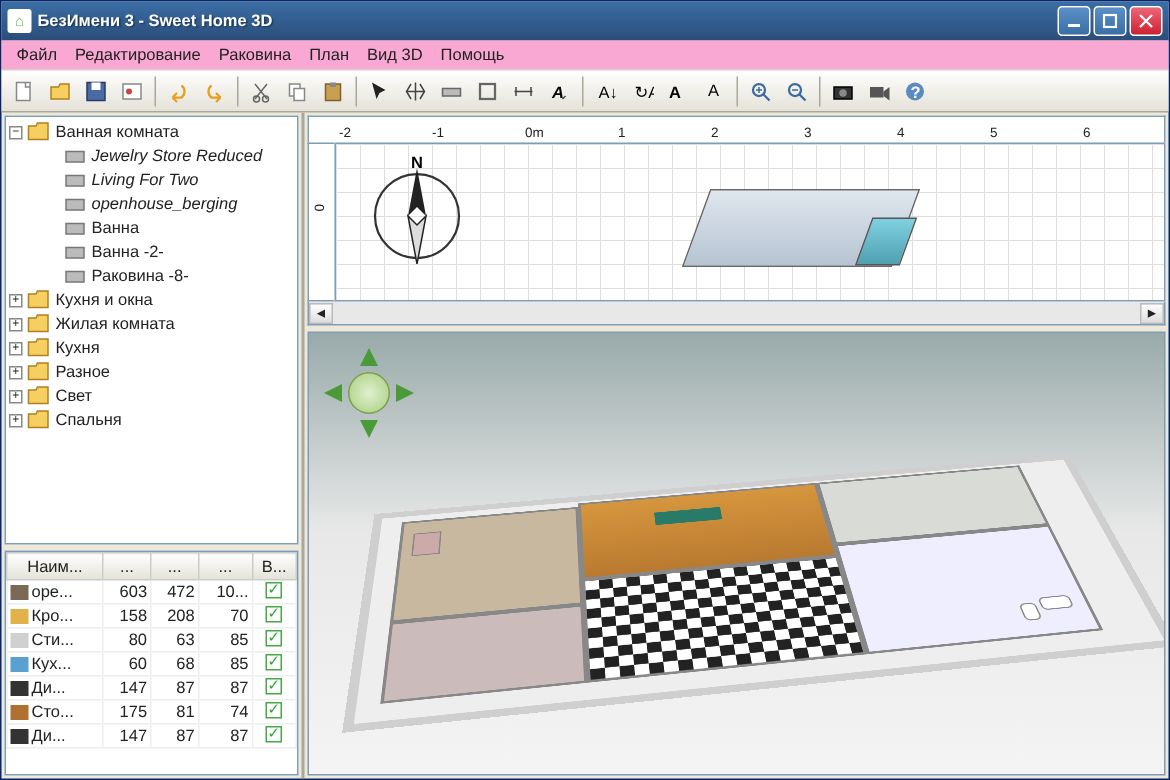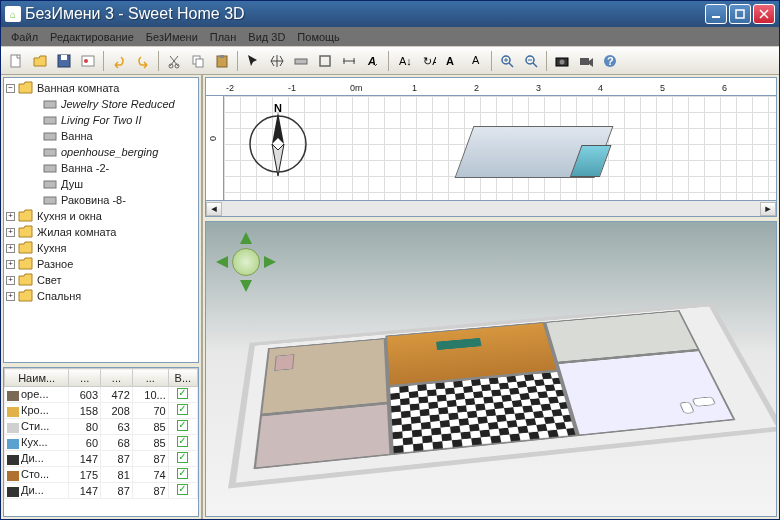--- a/index.html
+++ b/index.html
@@ -1,24 +1,24 @@
 <!DOCTYPE html>
 <html><head>
 <meta charset="utf-8">
 <style>
 *{box-sizing:border-box;margin:0;padding:0;font-family:Tahoma,Arial,sans-serif;font-size:11px;color:#222}
 body{width:780px;height:520px;overflow:hidden;background:#ece9d8}
 .window{width:780px;height:520px;border:1px solid #0a246a;display:flex;flex-direction:column;background:#ece9d8}
 .titlebar{height:26px;background:linear-gradient(#3b6ea5,#2a4d7a);display:flex;align-items:center;padding:0 4px;color:#fff}
 .titlebar .icon{width:16px;height:16px;background:#fff;border-radius:2px;margin-right:4px;display:flex;align-items:center;justify-content:center;font-size:10px;color:#6b4}
-.titlebar .title{flex:1;color:#fff;font-weight:normal;font-size:16px;text-shadow:1px 1px 1px rgba(0,0,0,.4)}
+.titlebar .title{flex:1;color:#fff;font-weight:bold;font-size:11px;text-shadow:1px 1px 1px rgba(0,0,0,.4)}
 .winbtn{width:22px;height:20px;margin-left:2px;border:1px solid #fff;border-radius:3px;display:flex;align-items:center;justify-content:center;background:linear-gradient(#5b8fc7,#3a6fa5)}
 .winbtn.close{background:linear-gradient(#e67,#c23)}
 .winbtn svg{width:10px;height:10px}
-.menubar{height:20px;background:#737373;display:flex;align-items:center;padding:0 4px;border-bottom:1px solid #d4d0c8}
+.menubar{height:20px;background:#f9a8d4;display:flex;align-items:center;padding:0 4px;border-bottom:1px solid #d4d0c8}
 .menubar span{padding:2px 6px}
 .toolbar{height:28px;background:linear-gradient(#fefefe,#e4e2d8);display:flex;align-items:center;padding:0 4px;border-bottom:1px solid #aca899;gap:2px}
 .tb{width:22px;height:22px;display:flex;align-items:center;justify-content:center;border:1px solid transparent;border-radius:2px}
 .tb svg{width:16px;height:16px}
 .sep{width:1px;height:20px;background:#aca899;margin:0 2px}
 .body{flex:1;display:flex;overflow:hidden}
 .left{width:202px;display:flex;flex-direction:column;border-right:2px solid #aca899}
 .tree{flex:1;background:#fff;border:1px solid #7f9db9;margin:2px;overflow:auto;padding:2px}
 .tn{display:flex;align-items:center;height:16px;white-space:nowrap}
 .tn .exp{width:9px;height:9px;border:1px solid #888;margin-right:3px;display:flex;align-items:center;justify-content:center;font-size:8px;line-height:1;background:#fff}
@@ -95,21 +95,21 @@
     <div class="winbtn close">
         <svg viewBox="0 0 10 10">
           <path d="M1 1L9 9M9 1L1 9" stroke="#fff" stroke-width="1.5"></path>
         </svg>
       </div>
   </div>
 
   <div class="menubar">
     <span>Файл</span>
     <span>Редактирование</span>
-    <span>БезИмени</span>
+    <span>Раковина</span>
     <span>План</span>
     <span>Вид 3D</span>
     <span>Помощь</span>
   </div>
 
   <div class="toolbar">
     <div class="tb">
         <svg viewBox="0 0 16 16">
           <rect x="3" y="2" width="9" height="12" fill="#fff" stroke="#888"></rect>
           <path d="M9 2v3h3" fill="none" stroke="#888"></path>
@@ -274,57 +274,48 @@
               </span>
               <span>Jewelry Store Reduced</span>
             </div>
             <div class="tn d2 it">
               <span class="noexp"></span>
               <span class="fi">
                 <svg width="14" height="12">
                   <rect x="1" y="3" width="12" height="7" fill="#bbb" stroke="#777"></rect>
                 </svg>
               </span>
-              <span>Living For Two II</span>
+              <span>Living For Two</span>
+            </div>
+            <div class="tn d2 it">
+              <span class="noexp"></span>
+              <span class="fi">
+                <svg width="14" height="12">
+                  <rect x="1" y="3" width="12" height="7" fill="#bbb" stroke="#777"></rect>
+                </svg>
+              </span>
+              <span>openhouse_berging</span>
             </div>
             <div class="tn d2">
               <span class="noexp"></span>
               <span class="fi">
                 <svg width="14" height="12">
                   <rect x="1" y="3" width="12" height="7" fill="#bbb" stroke="#777"></rect>
                 </svg>
               </span>
               <span>Ванна</span>
             </div>
-            <div class="tn d2 it">
+            <div class="tn d2">
               <span class="noexp"></span>
               <span class="fi">
                 <svg width="14" height="12">
                   <rect x="1" y="3" width="12" height="7" fill="#bbb" stroke="#777"></rect>
                 </svg>
               </span>
-              <span>openhouse_berging</span>
-            </div>
-            <div class="tn d2">
-              <span class="noexp"></span>
-              <span class="fi">
-                <svg width="14" height="12">
-                  <rect x="1" y="3" width="12" height="7" fill="#bbb" stroke="#777"></rect>
-                </svg>
-              </span>
               <span>Ванна -2-</span>
-            </div>
-            <div class="tn d2">
-              <span class="noexp"></span>
-              <span class="fi">
-                <svg width="14" height="12">
-                  <rect x="1" y="3" width="12" height="7" fill="#bbb" stroke="#777"></rect>
-                </svg>
-              </span>
-              <span>Душ</span>
             </div>
             <div class="tn d2">
               <span class="noexp"></span>
               <span class="fi">
                 <svg width="14" height="12">
                   <rect x="1" y="3" width="12" height="7" fill="#bbb" stroke="#777"></rect>
                 </svg>
               </span>
               <span>Раковина -8-</span>
             </div>

